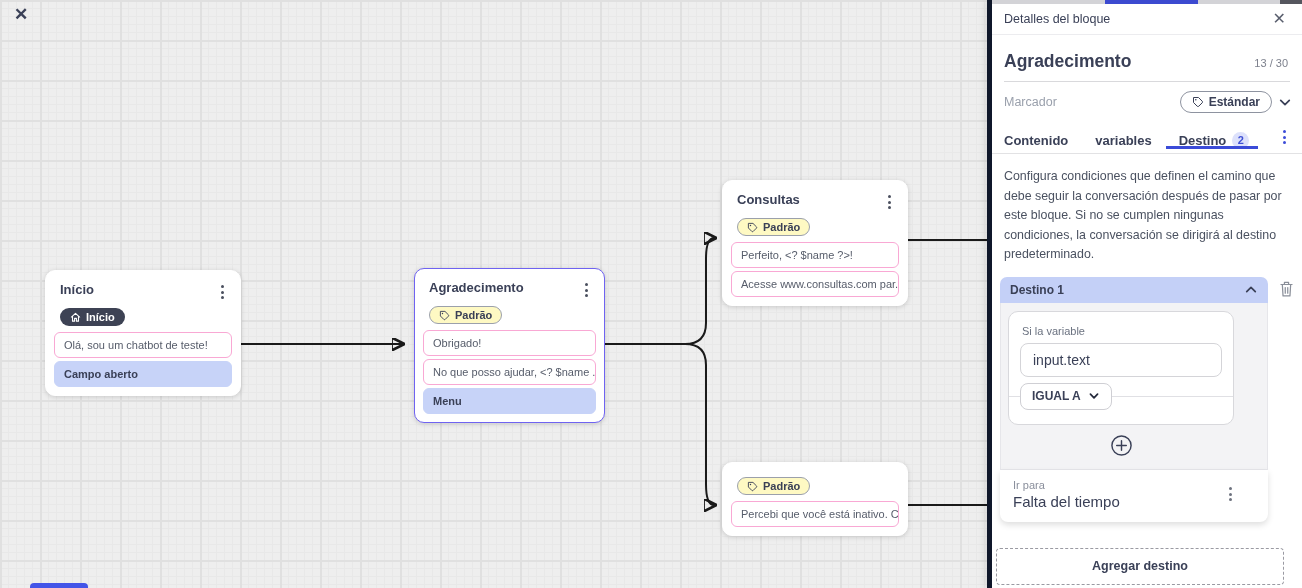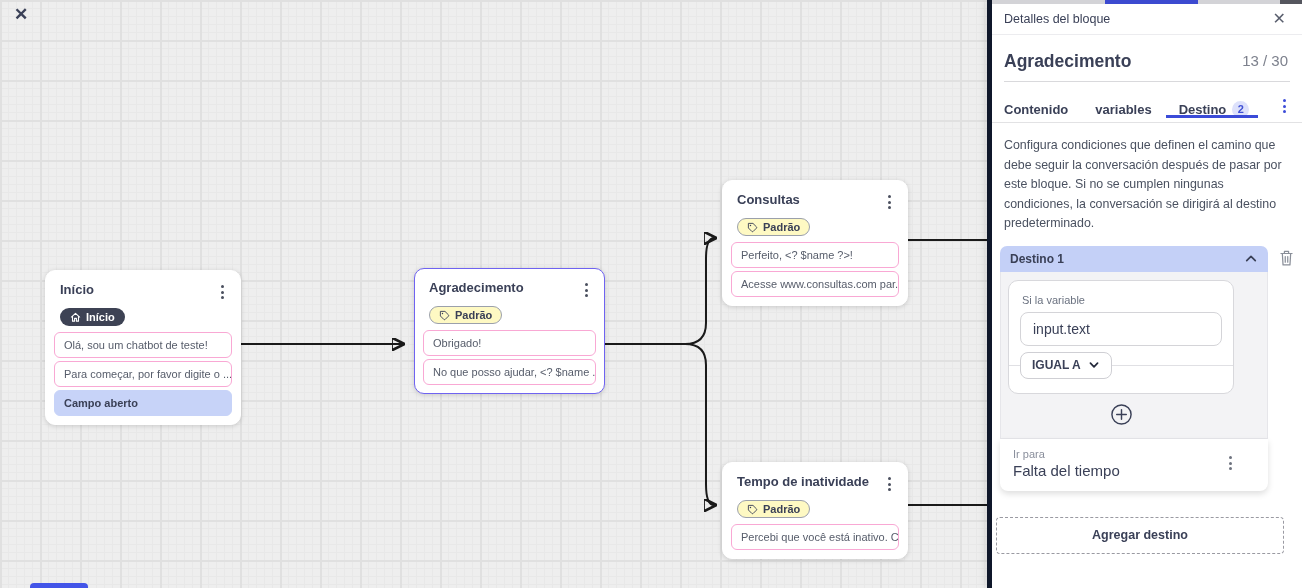--- a/index.html
+++ b/index.html
@@ -61,21 +61,21 @@
 
   .panel-header{
     display:flex; justify-content:space-between; align-items:center;
     padding:7px 16px 7px 12px; border-bottom:1px solid #ececef;
   }
   .panel-header .ph-title{ font-size:12.5px; color:#3a4057; }
   .panel-close{ font-size:16px; color:#5a5f6e; cursor:pointer; line-height:1; }
 
   .block-row{ display:flex; justify-content:space-between; align-items:flex-end; padding:16px 14px 0 12px; }
   .block-name{ font-size:17.5px; font-weight:700; color:#3a4057; }
-  .char-counter{ font-size:15px; color:#7d818d; padding-bottom:3px; }
+  .char-counter{ font-size:11px; color:#7d818d; padding-bottom:3px; }
   .block-divider{ height:1px; background:#d9d9dc; margin:9px 12px 0 12px; }
 
   .marker-row{ display:flex; justify-content:flex-start; align-items:center; padding:9px 10px 0 12px; }
   .marker-label{ font-size:12.5px; color:#9aa0ac; flex:1; }
   .pill{
     display:inline-flex; align-items:center; gap:5px; border:1px solid #8e93a0; border-radius:999px;
     padding:3px 11px; font-size:12px; font-weight:700; color:#3a4057; background:#fff; cursor:pointer;
   }
   .marker-chevron{ margin-left:6px; cursor:pointer; display:flex; }
 
@@ -162,21 +162,20 @@
     </div>
     <div class="badge-row">
       <span class="badge-dark">
         <svg width="11" height="11" viewBox="0 0 24 24">
             <path d="M3 11 L12 3 L21 11 M5.5 9.5 V20 H10 V14 H14 V20 H18.5 V9.5" fill="none" stroke="#fff" stroke-width="2.4" stroke-linecap="round" stroke-linejoin="round"></path>
           </svg>
         <span>Início</span>
       </span>
     </div>
     <div class="node-item">Olá, sou um chatbot de teste!</div>
-    <div class="node-item">Para começar, por favor digite o ...</div>
     <div class="node-item highlight">Campo aberto</div>
   </div>
 
   <div class="node selected" style="left:414px; top:268px; width:191px;">
     <div class="node-head">
       <span class="node-title">Agradecimento</span>
       <span class="kebab">
           <i></i>
           <i></i>
           <i></i>
@@ -186,20 +185,21 @@
       <span class="badge-outline">
         <svg width="11" height="11" viewBox="0 0 24 24">
             <path d="M20.6 13.4 L13.4 20.6 C12.6 21.4 11.4 21.4 10.6 20.6 L3 13 V3 H13 L20.6 10.6 C21.4 11.4 21.4 12.6 20.6 13.4 Z" fill="none" stroke="#3a4057" stroke-width="2"></path>
             <circle cx="7.6" cy="7.6" r="1.6" fill="#3a4057"></circle>
           </svg>
         <span>Padrão</span>
       </span>
     </div>
     <div class="node-item">Obrigado!</div>
     <div class="node-item">No que posso ajudar, &lt;? $name ...</div>
+    <div class="node-item highlight">Menu</div>
   </div>
 
   <div class="node" style="left:722px; top:180px; width:186px;">
     <div class="node-head">
       <span class="node-title">Consultas</span>
       <span class="kebab">
           <i></i>
           <i></i>
           <i></i>
         </span>
@@ -211,28 +211,20 @@
             <circle cx="7.6" cy="7.6" r="1.6" fill="#3a4057"></circle>
           </svg>
         <span>Padrão</span>
       </span>
     </div>
     <div class="node-item">Perfeito, &lt;? $name ?&gt;!</div>
     <div class="node-item">Acesse www.consultas.com par...</div>
   </div>
 
   <div class="node" style="left:722px; top:462px; width:186px;">
-    <div class="node-head">
-      <span class="node-title">Tempo de inatividade</span>
-      <span class="kebab">
-          <i></i>
-          <i></i>
-          <i></i>
-        </span>
-    </div>
     <div class="badge-row">
       <span class="badge-outline">
         <svg width="11" height="11" viewBox="0 0 24 24">
             <path d="M20.6 13.4 L13.4 20.6 C12.6 21.4 11.4 21.4 10.6 20.6 L3 13 V3 H13 L20.6 10.6 C21.4 11.4 21.4 12.6 20.6 13.4 Z" fill="none" stroke="#3a4057" stroke-width="2"></path>
             <circle cx="7.6" cy="7.6" r="1.6" fill="#3a4057"></circle>
           </svg>
         <span>Padrão</span>
       </span>
     </div>
     <div class="node-item">Percebi que você está inativo. C...</div>
@@ -251,20 +243,35 @@
     <span class="ph-title">Detalles del bloque</span>
     <span class="panel-close">✕</span>
   </div>
 
   <div class="block-row">
     <span class="block-name">Agradecimento</span>
     <span class="char-counter">13 / 30</span>
   </div>
   <div class="block-divider"></div>
 
+  <div class="marker-row">
+    <span class="marker-label">Marcador</span>
+    <span class="pill">
+      <svg width="12" height="12" viewBox="0 0 24 24">
+          <path d="M20.6 13.4 L13.4 20.6 C12.6 21.4 11.4 21.4 10.6 20.6 L3 13 V3 H13 L20.6 10.6 C21.4 11.4 21.4 12.6 20.6 13.4 Z" fill="none" stroke="#3a4057" stroke-width="2"></path>
+          <circle cx="7.6" cy="7.6" r="1.6" fill="#3a4057"></circle>
+        </svg>
+      <span>Estándar</span>
+    </span>
+    <span class="marker-chevron">
+      <svg width="14" height="12" viewBox="0 0 16 14">
+          <polyline points="3,5 8,10 13,5" fill="none" stroke="#3a4057" stroke-width="2" stroke-linecap="round" stroke-linejoin="round"></polyline>
+        </svg>
+    </span>
+  </div>
 
   <div class="tabs">
     <span class="tab">
         <span class="tab-inner">
           <span>Contenido</span>
         </span>
       </span>
     <span class="tab">
         <span class="tab-inner">
           <span>variables</span>

